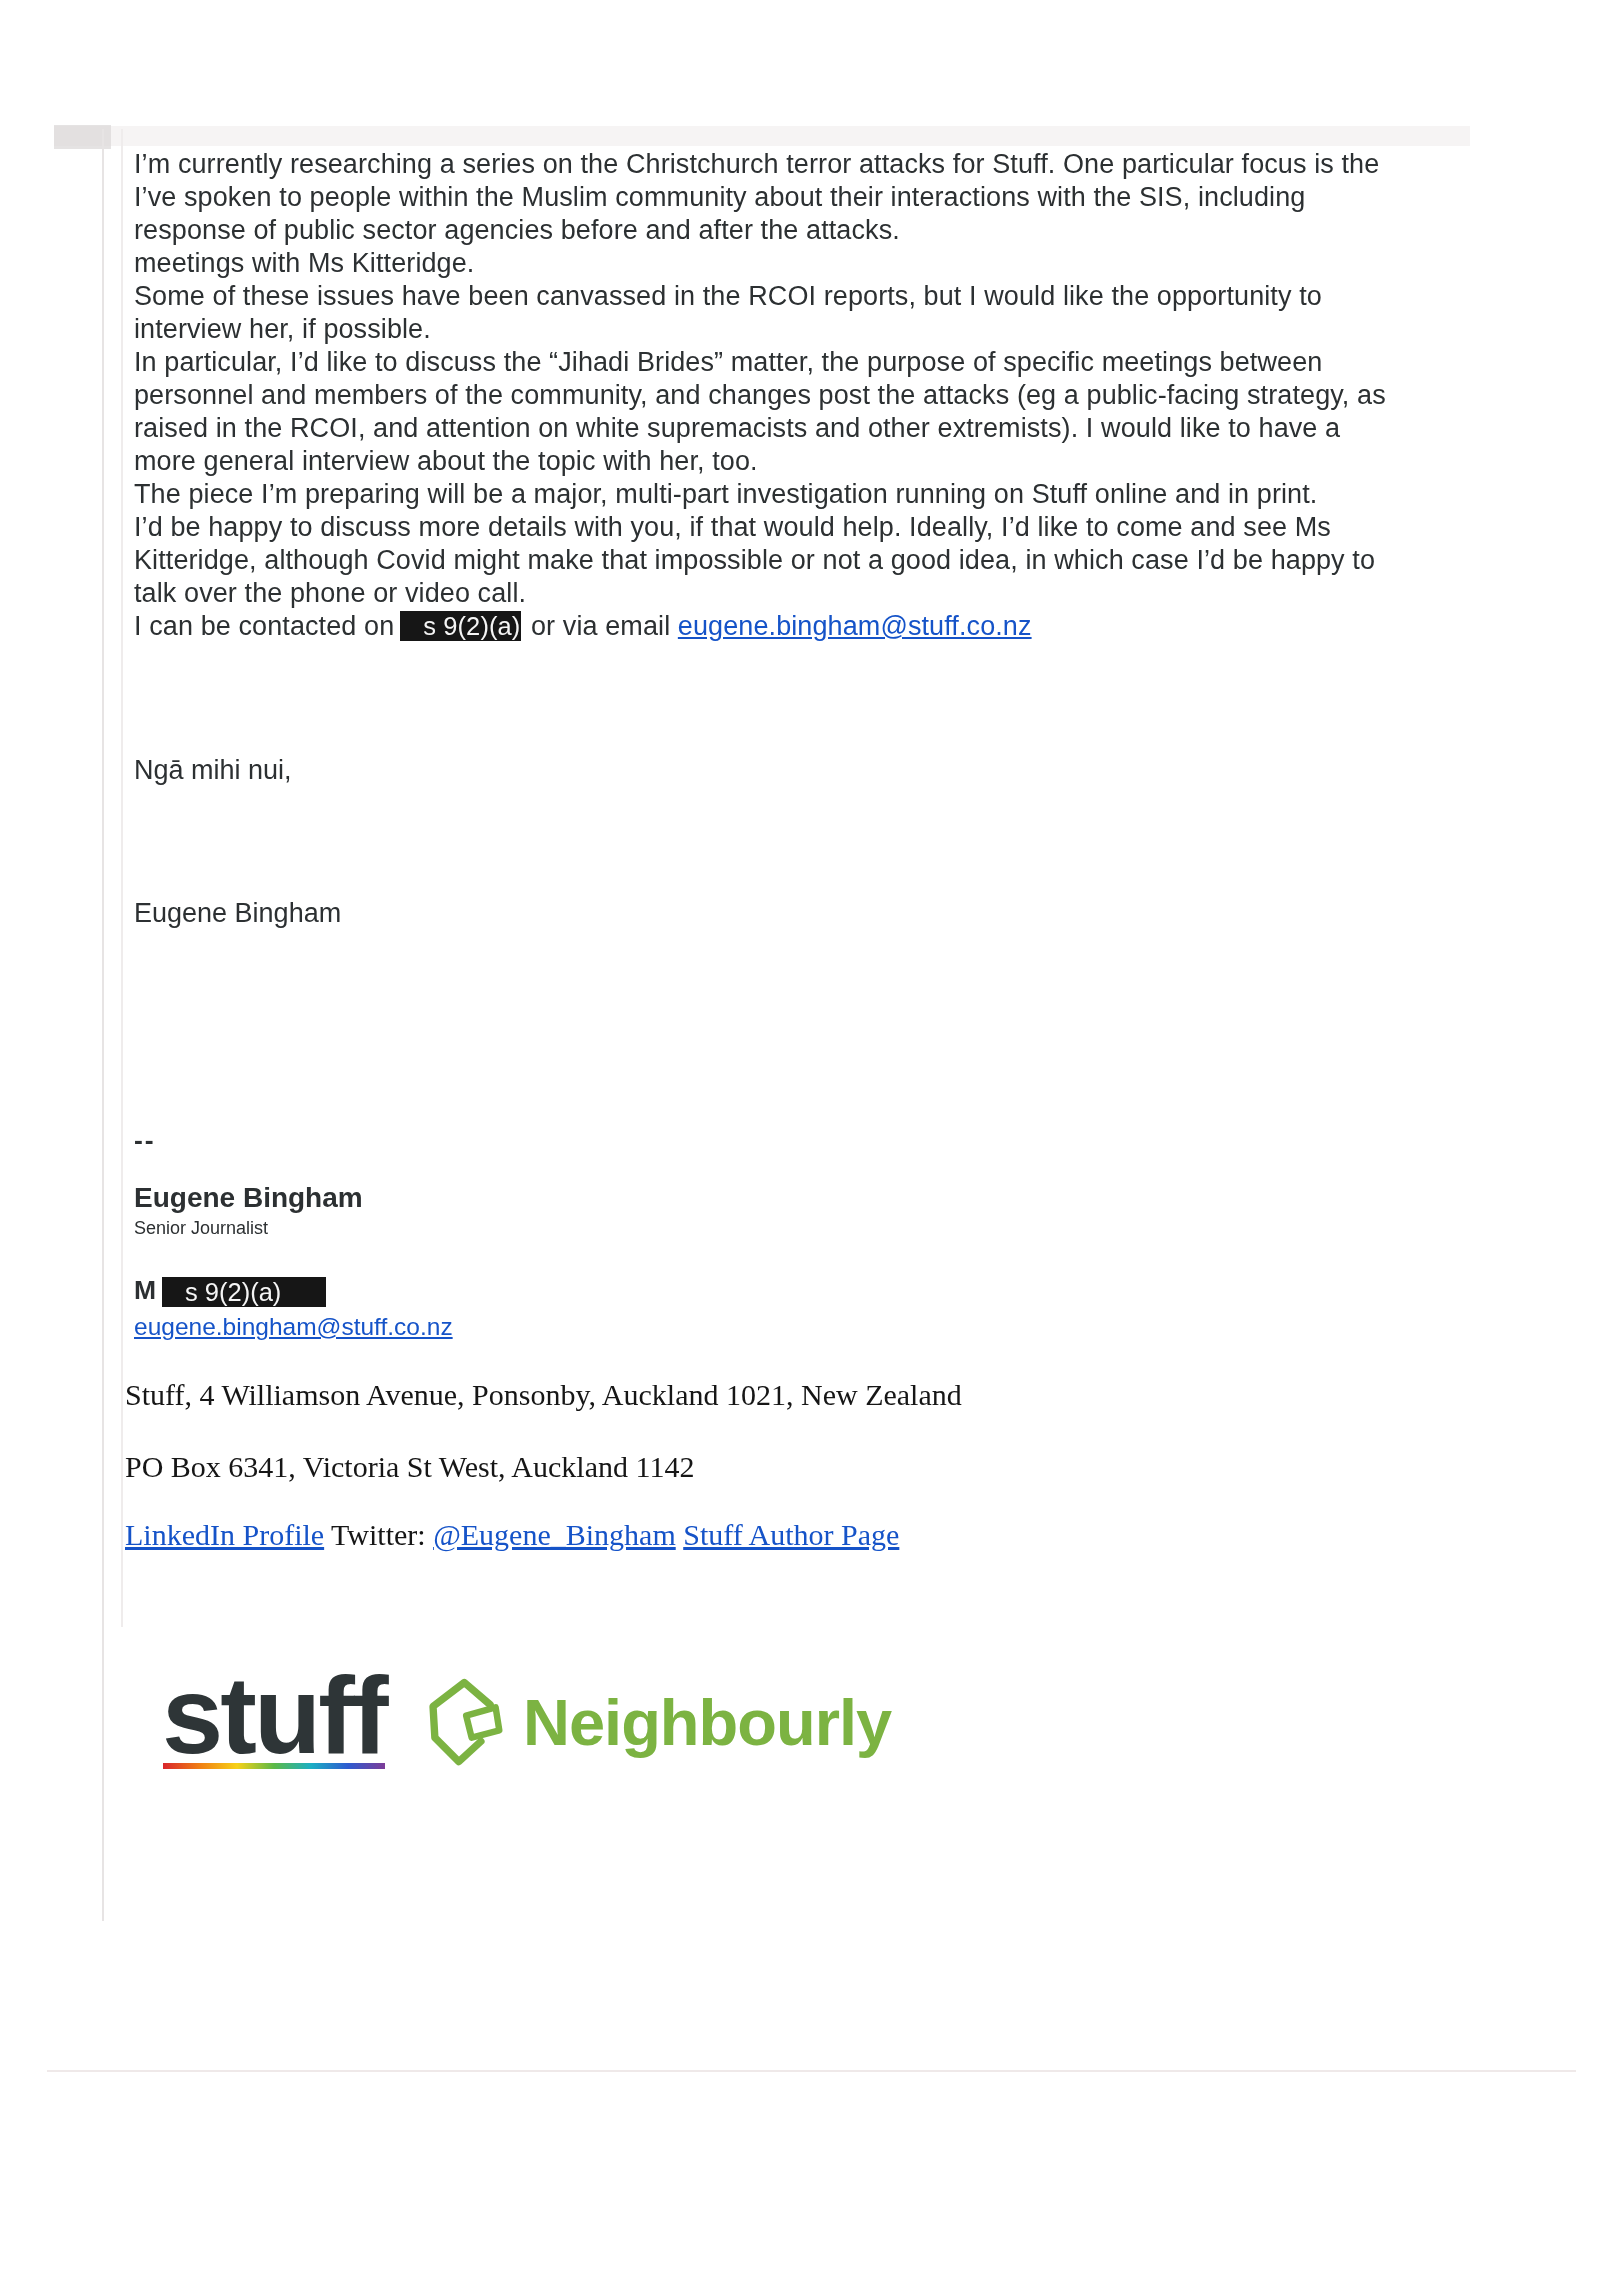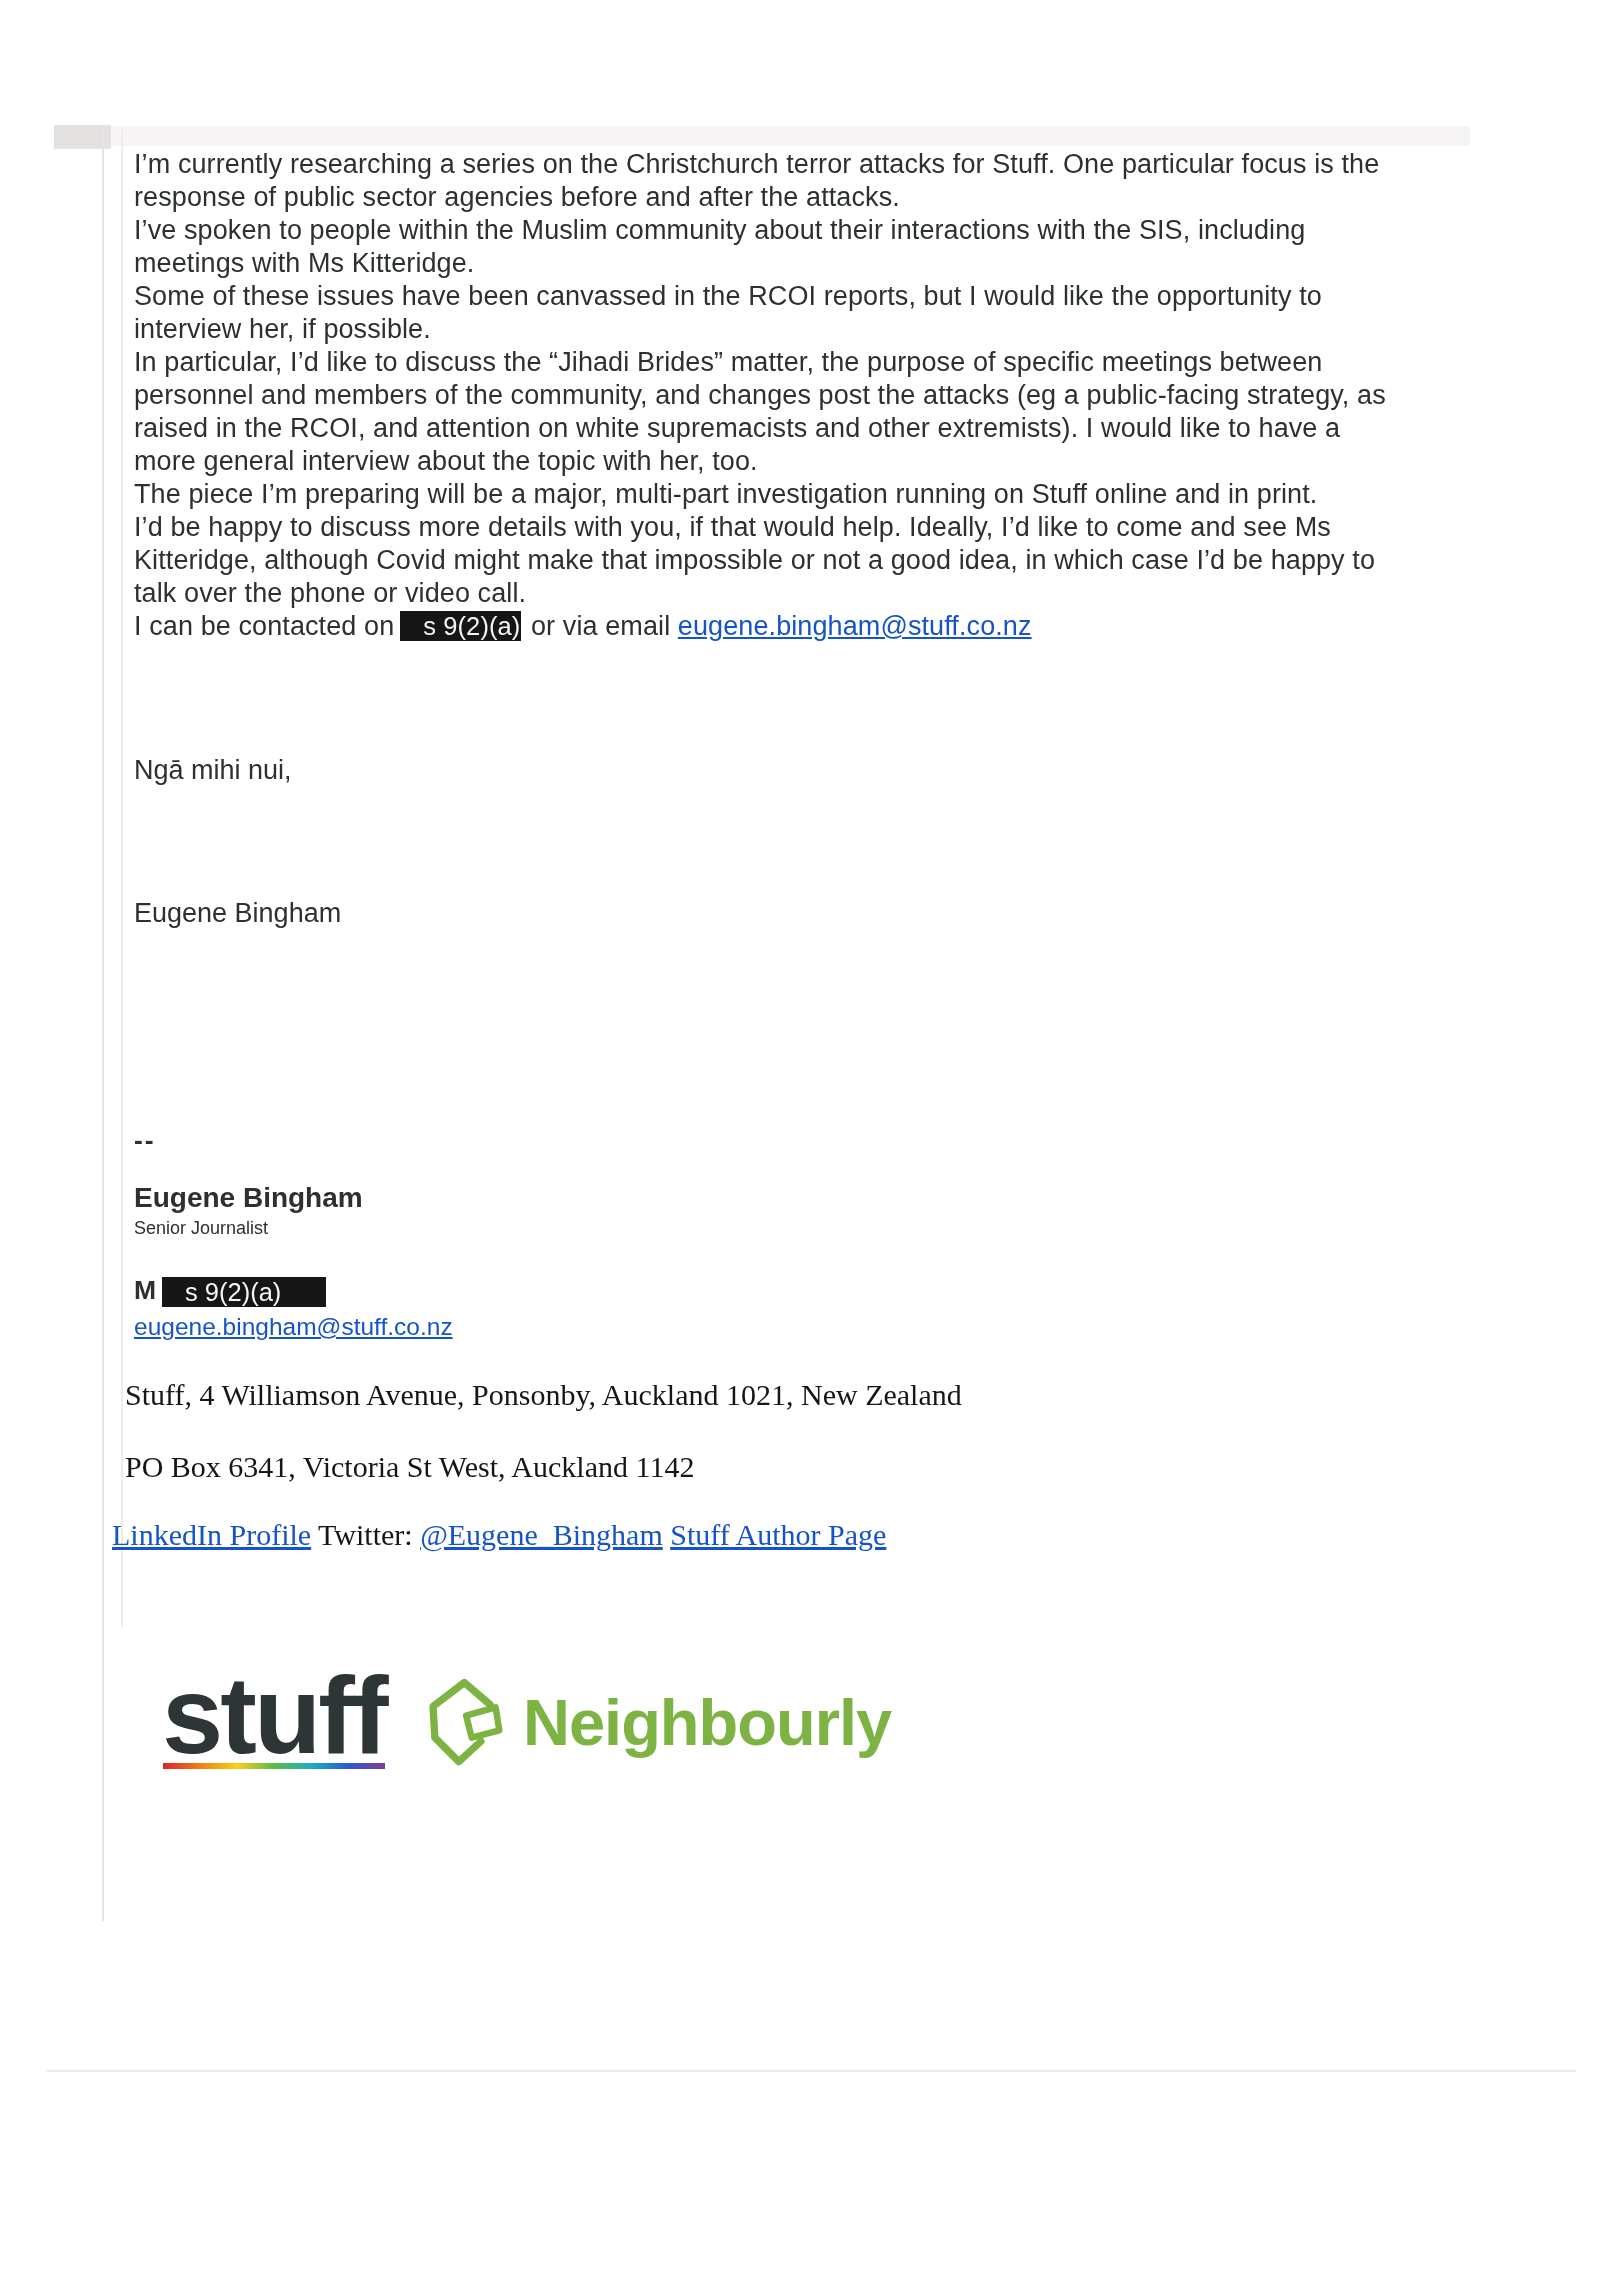--- a/index.html
+++ b/index.html
@@ -59,21 +59,21 @@
 
   .sig-name{left:134px;top:1182px;font-size:28px;font-weight:700;color:var(--text);}
   .sig-title{left:134px;top:1218px;font-size:18px;color:var(--text);text-align:right;}
   .phone-row{left:134px;top:1275px;font-size:26.5px;color:var(--text);}
   .phone-prefix{font-weight:700;}
   .sig-email{left:134px;top:1313px;font-size:24.5px;}
 
   .serif{font-family:Liberation Serif, serif;color:var(--serif-text);}
   .addr1{left:125px;top:1378px;font-size:30px;}
   .addr2{left:125px;top:1450px;font-size:30px;}
-  .links-row{left:112px;top:1518px;font-size:30px;}
+  .links-row{left:125px;top:1518px;font-size:30px;}
   .links-row a{color:var(--link);text-decoration:underline;}
 
   
   .stuff-text{
     left:162px;top:1660px;
     font-size:110px;line-height:110px;font-weight:800;
     letter-spacing:-2.9px;color:var(--stuff-logo);text-align:right;
   }
   .rainbow{left:163px;top:1763px;width:222px;height:5.9px;
     background:linear-gradient(90deg,#d9262c 0%,#f07f13 18%,#f7d117 35%,#5cb947 52%,#1bafc4 68%,#2d5bd0 84%,#7d3c98 100%);}
@@ -89,22 +89,22 @@
 
 <div class="page">
 
   <div class="abs quote-band"></div>
   <div class="abs quote-band-dark"></div>
   <div class="abs qline1"></div>
   <div class="abs qline2"></div>
 
   <div class="abs email-body">
     <div class="line">I’m currently researching a series on the Christchurch terror attacks for Stuff. One particular focus is the</div>
+    <div class="line">I’ve spoken to people within the Muslim community about their interactions with the SIS, including</div>
     <div class="line">response of public sector agencies before and after the attacks.</div>
-    <div class="line">I’ve spoken to people within the Muslim community about their interactions with the SIS, including</div>
     <div class="line">meetings with Ms Kitteridge.</div>
     <div class="line">Some of these issues have been canvassed in the RCOI reports, but I would like the opportunity to</div>
     <div class="line">interview her, if possible.</div>
     <div class="line">In particular, I’d like to discuss the “Jihadi Brides” matter, the purpose of specific meetings between</div>
     <div class="line">personnel and members of the community, and changes post the attacks (eg a public-facing strategy, as</div>
     <div class="line">raised in the RCOI, and attention on white supremacists and other extremists). I would like to have a</div>
     <div class="line">more general interview about the topic with her, too.</div>
     <div class="line">The piece I’m preparing will be a major, multi-part investigation running on Stuff online and in print.</div>
     <div class="line">I’d be happy to discuss more details with you, if that would help. Ideally, I’d like to come and see Ms</div>
     <div class="line">Kitteridge, although Covid might make that impossible or not a good idea, in which case I’d be happy to</div>

